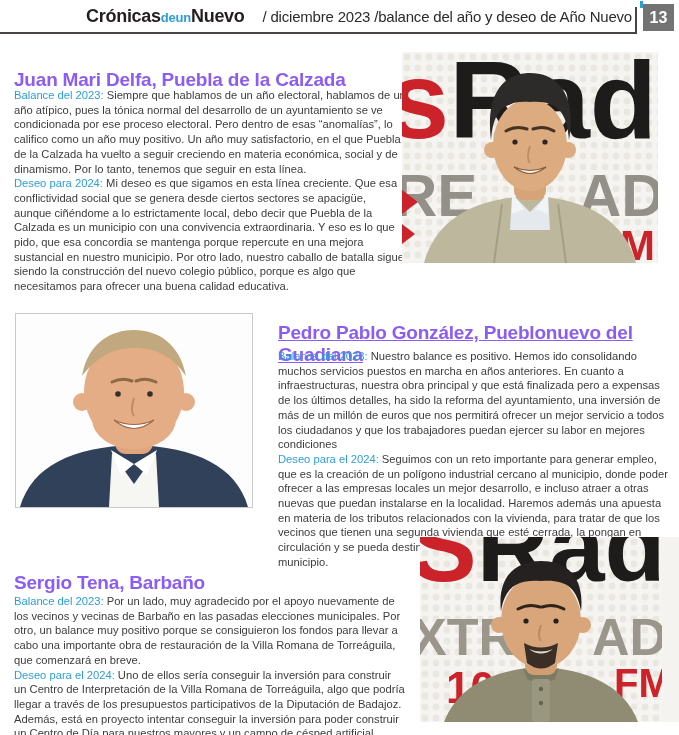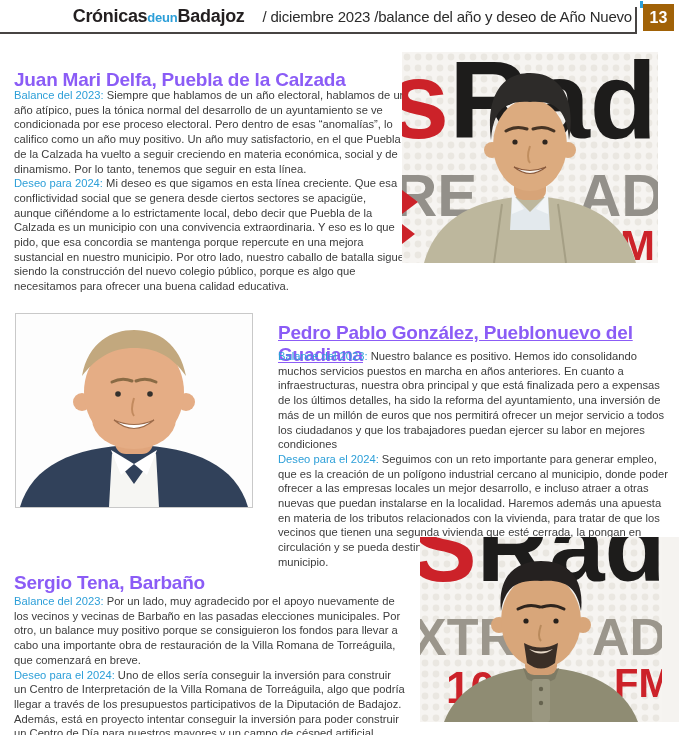--- a/index.html
+++ b/index.html
@@ -14,21 +14,21 @@
   .masthead-text{
     position:absolute;top:6px;right:47px;
     display:flex;align-items:baseline;white-space:nowrap;
   }
   .brand-main{font-weight:bold;font-size:18px;color:#231f20;letter-spacing:-0.3px;}
   .brand-mid{font-weight:bold;font-size:13px;color:#2d9fd8;letter-spacing:-0.2px;}
   .issue-line{font-size:15px;color:#2b2b2b;margin-left:18px;letter-spacing:-0.2px;}
   .masthead-rule{position:absolute;top:32px;left:0;width:637px;height:2px;background:#474443;}
   .masthead-divider{position:absolute;top:7px;left:635px;width:2px;height:27px;background:#474443;}
   .page-number-box{
-    position:absolute;top:4px;left:643px;width:31px;height:27px;background:#a16207;
+    position:absolute;top:4px;left:643px;width:31px;height:27px;background:#737373;
     color:#fff;font-weight:bold;font-size:16px;
     display:flex;align-items:center;justify-content:center;
   }
   .page-number-tick{position:absolute;top:1px;left:640px;width:3px;height:7px;background:#2d9fd8;}
 
   
   .section-title{
     position:absolute;font-weight:bold;font-size:19px;color:#8b5cf6;letter-spacing:-0.2px;
   }
   .body-text{
@@ -54,21 +54,21 @@
   #photo-3{left:420px;top:537px;width:264px;height:185px;}
 </style>
 </head>
 <body>
 
 <div class="page">
 
   <div class="masthead-text">
     <span class="brand-main">Crónicas</span>
       <span class="brand-mid">deun</span>
-      <span class="brand-main">Badajoz</span>
+      <span class="brand-main">Nuevo</span>
     <span class="issue-line">/ diciembre 2023 /balance del año y deseo de Año Nuevo</span>
   </div>
   <div class="masthead-rule"></div>
   <div class="masthead-divider"></div>
   <div class="page-number-tick"></div>
   <div class="page-number-box">
     <span>13</span>
   </div>
 
   <h2 class="section-title" id="title-1">Juan Mari Delfa, Puebla de la Calzada</h2>

